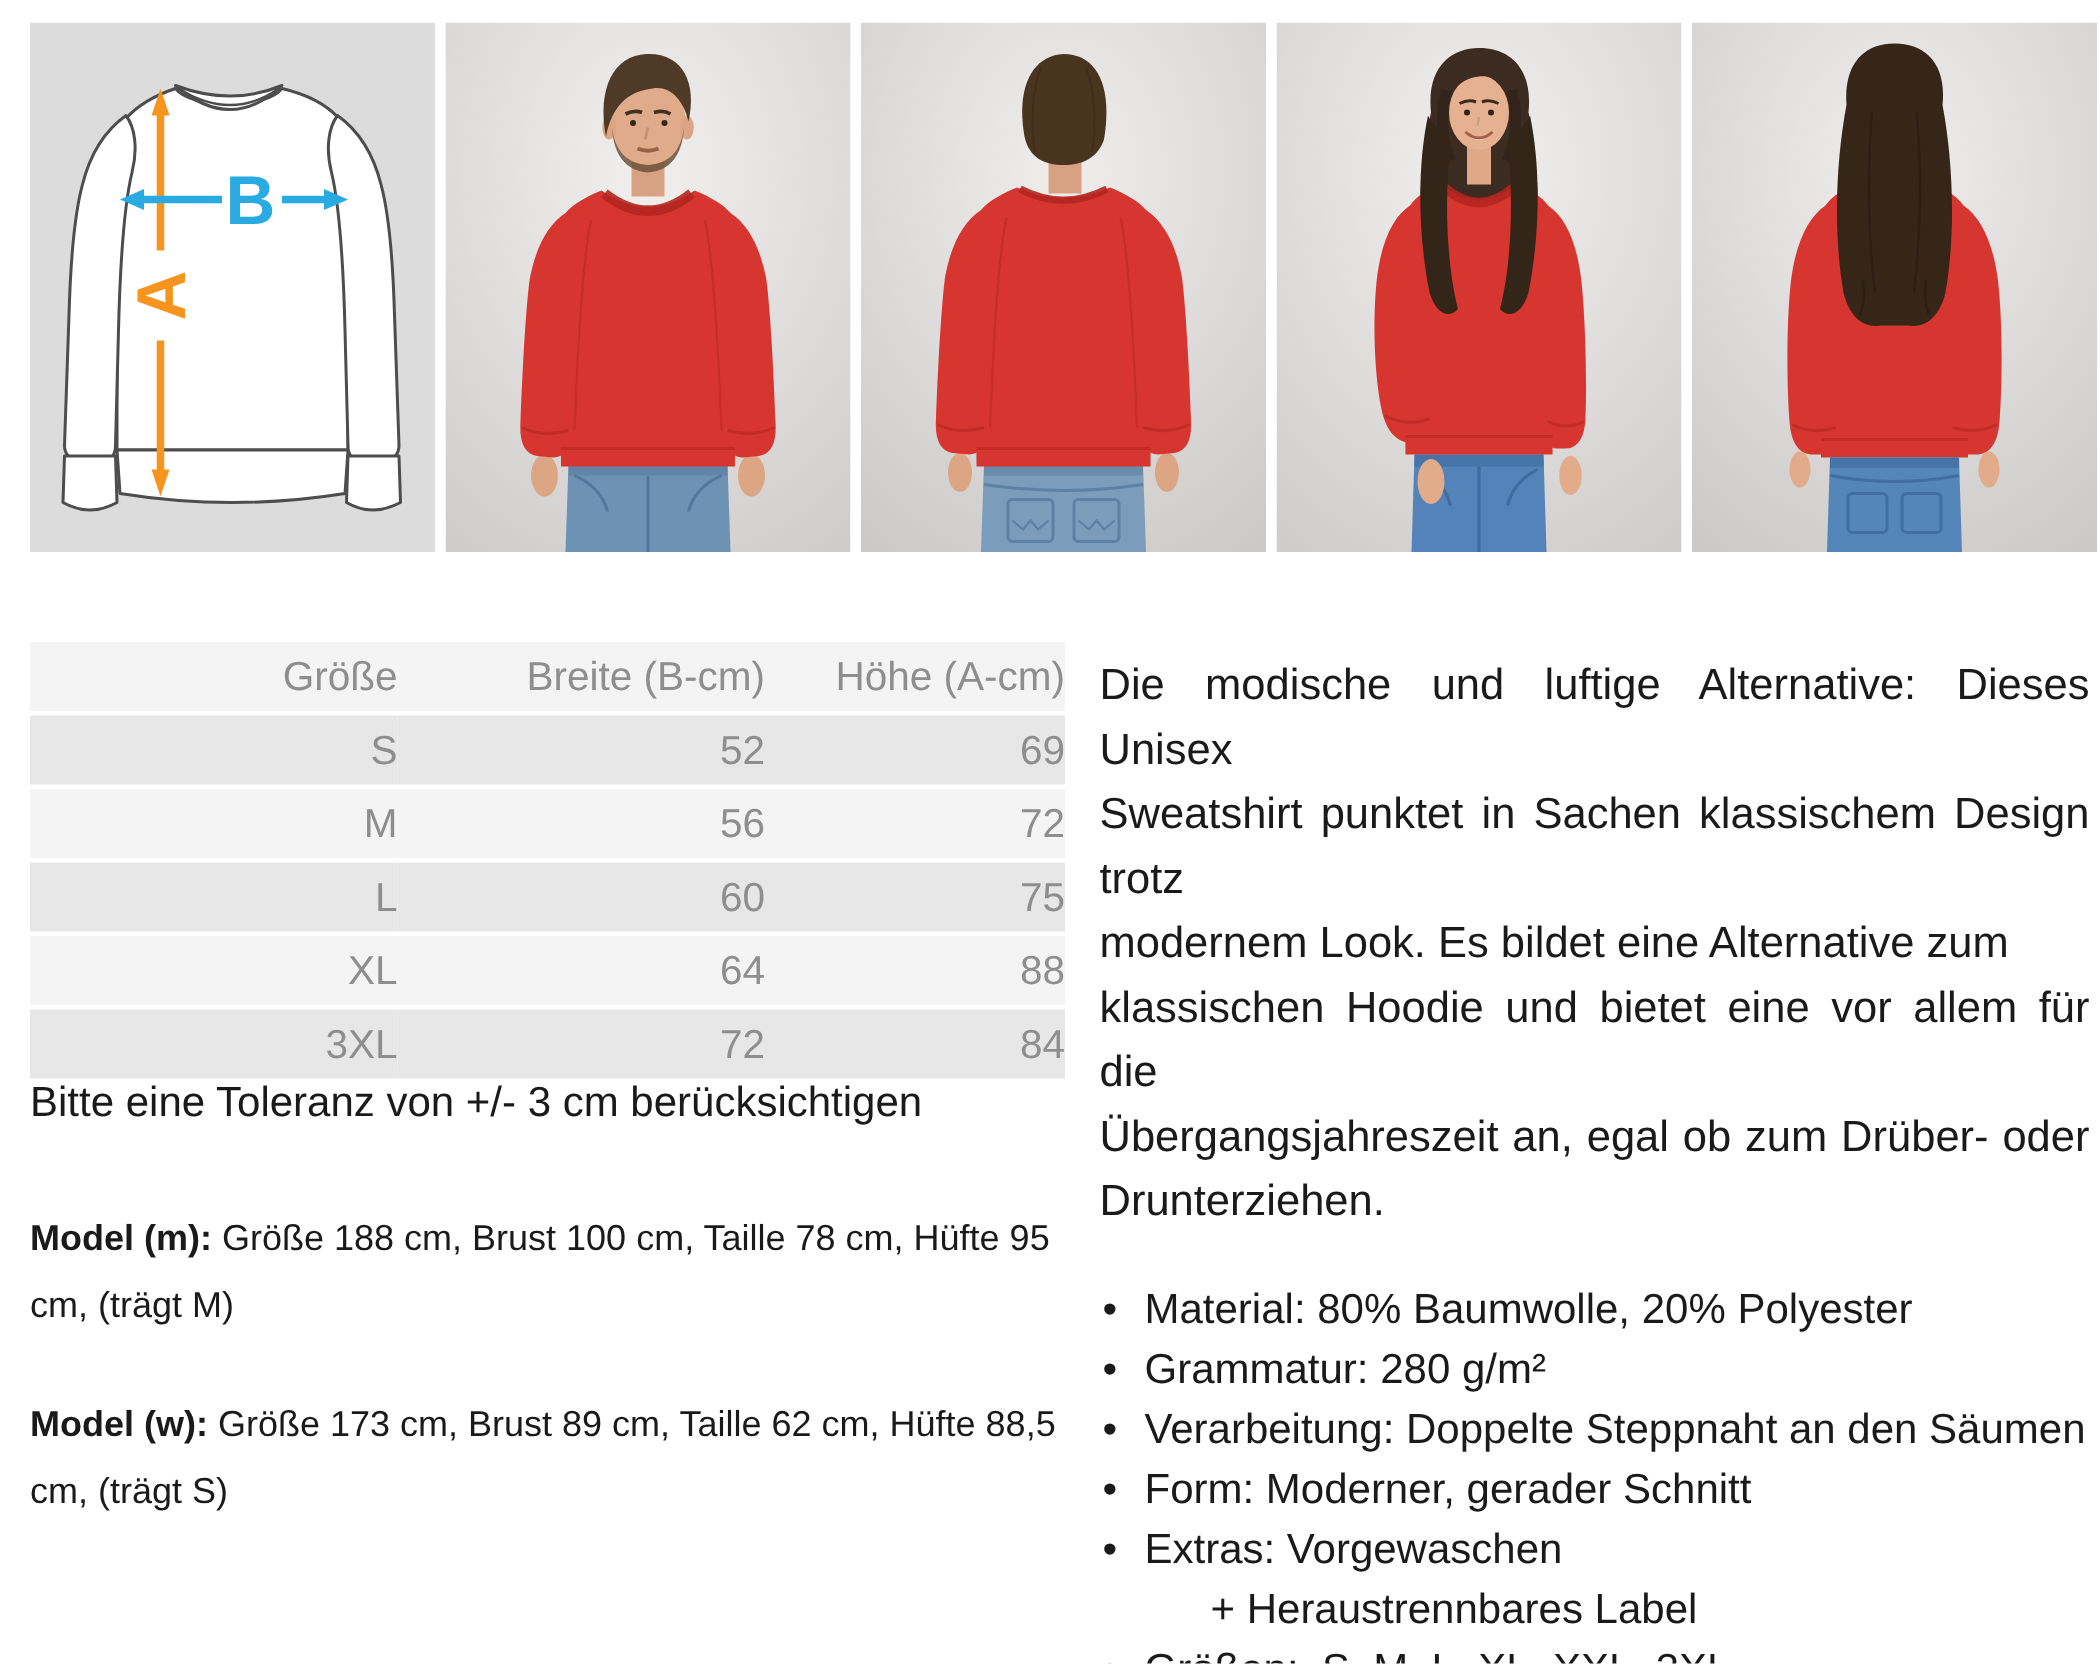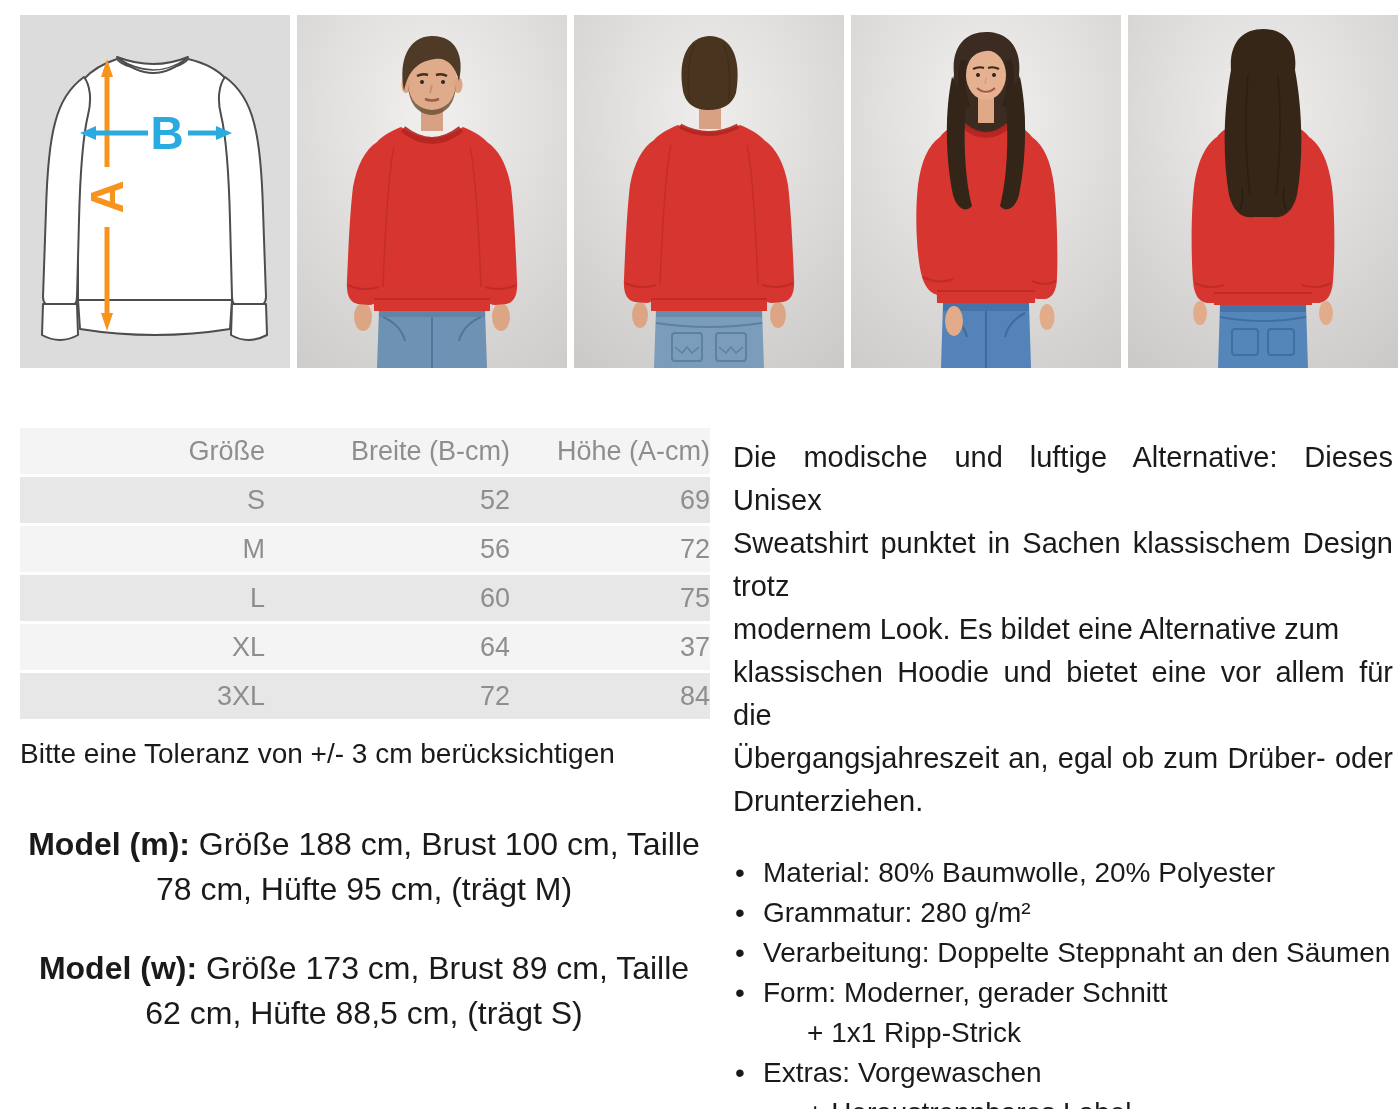--- a/index.html
+++ b/index.html
@@ -20,23 +20,23 @@
 
   
   table.size-table{border-collapse:collapse;width:690px;font-size:27px;color:#8e8e8e;table-layout:fixed;}
   .size-table th,.size-table td{font-weight:normal;text-align:right;height:46px;padding:0;vertical-align:middle;}
   .size-table th:first-child,.size-table td:first-child{padding-left:58px;}
   .size-table thead tr{background:#f4f4f4;}
   .size-table tbody tr{border-top:3px solid #ffffff;}
   .size-table tbody tr:nth-child(odd){background:#e7e7e7;}
   .size-table tbody tr:nth-child(even){background:#f4f4f4;}
 
-  .tolerance{font-size:28px;margin-top:19px;color:#1a1a1a;}
-
-  .model-block{margin-top:52px;font-size:32px;line-height:45px;width:688px;text-align:center;}
+  .tolerance{font-size:28px;margin-top:0;color:#1a1a1a;}
+
+  .model-block{margin-top:52px;font-size:24px;line-height:45px;width:688px;}
   .model-block + .model-block{margin-top:34px;}
   .model-block b{font-weight:bold;}
   .model-block span{white-space:pre-wrap;}
 
   
   .desc{font-size:29px;line-height:43px;padding-top:8px;}
   .desc-line{text-align:justify;text-align-last:justify;}
   .desc-line:nth-child(3),.desc-line:nth-child(6){text-align:right;text-align-last:left;}
 
   .specs{margin-top:30px;font-size:28px;line-height:40px;}
@@ -294,21 +294,21 @@
           <td>72</td>
         </tr>
           <tr>
           <td>L</td>
           <td>60</td>
           <td>75</td>
         </tr>
           <tr>
           <td>XL</td>
           <td>64</td>
-          <td>37</td>
+          <td>88</td>
         </tr>
           <tr>
           <td>3XL</td>
           <td>72</td>
           <td>84</td>
         </tr>
         </tbody>
     </table>
 
     <div class="tolerance">Bitte eine Toleranz von +/- 3 cm berücksichtigen</div>
@@ -327,19 +327,18 @@
         <div class="desc-line">klassischen Hoodie und bietet eine vor allem für die</div>
         <div class="desc-line">Übergangsjahreszeit an, egal ob zum Drüber- oder</div>
         <div class="desc-line">Drunterziehen.</div>
       </div>
     <div class="specs">
 
     <div class="spec-line bullet">Material: 80% Baumwolle, 20% Polyester</div>
         <div class="spec-line bullet">Grammatur: 280 g/m²</div>
         <div class="spec-line bullet">Verarbeitung: Doppelte Steppnaht an den Säumen</div>
         <div class="spec-line bullet">Form: Moderner, gerader Schnitt</div>
-        <div class="spec-line continuation">+ 1x1 Ripp-Strick</div>
         <div class="spec-line bullet">Extras: Vorgewaschen</div>
         <div class="spec-line continuation">+ Heraustrennbares Label</div>
         <div class="spec-line bullet">Größen:  S, M, L, XL, XXL, 3XL</div>
       </div>
   </div>
 </div>
 
 </body></html>

